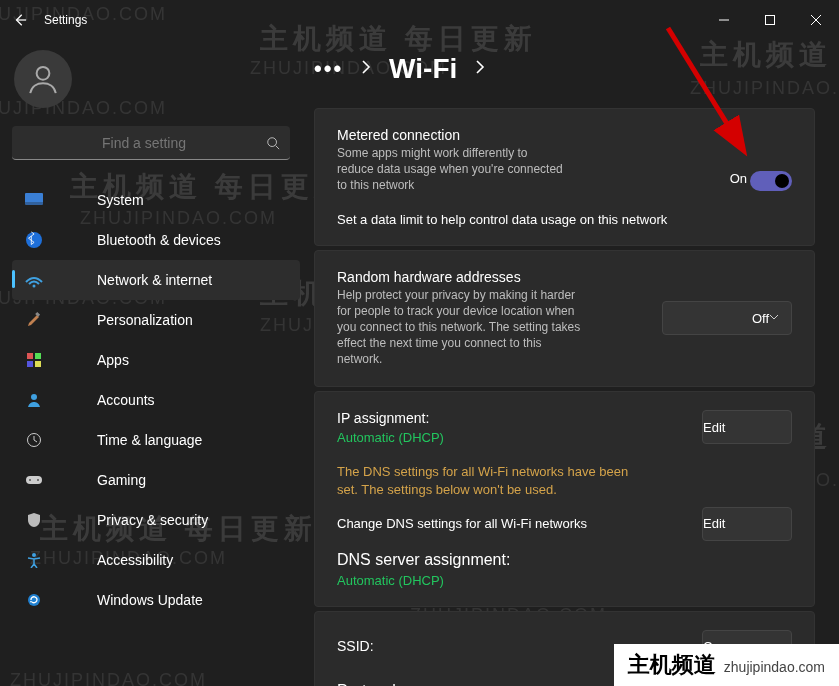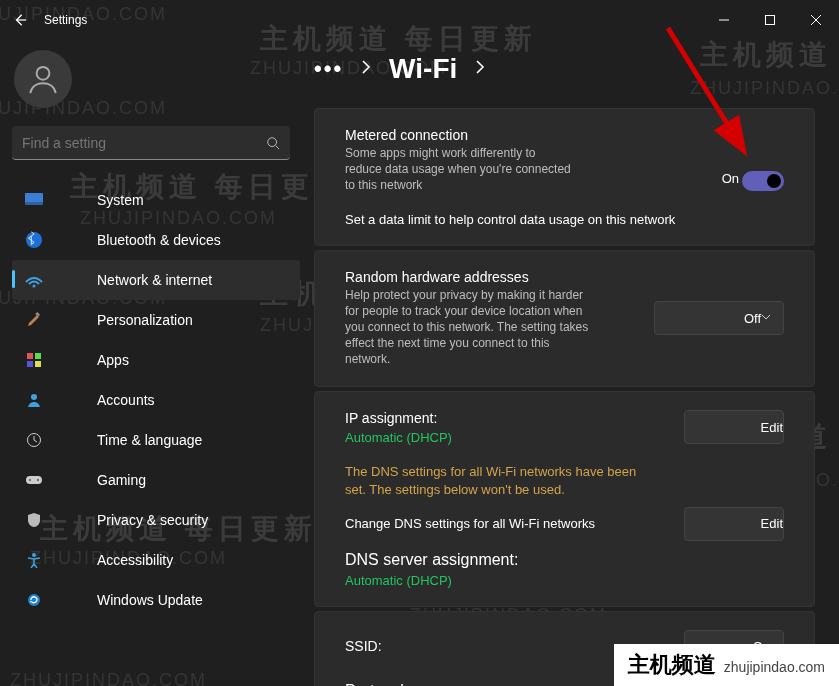--- a/index.html
+++ b/index.html
@@ -81,20 +81,21 @@
     padding: 0 10px;
     margin-bottom: 20px;
   }
   .search input {
     flex: 1;
     background: transparent;
     border: none;
     outline: none;
     color: #14b8a6;
     font-size: 14px;
+    text-align: center;
   }
   .nav-item {
     display: flex;
     align-items: center;
     height: 40px;
     padding-left: 12px;
     border-radius: 4px;
     cursor: pointer;
     font-size: 14px;
     gap: 37px;
@@ -129,21 +130,21 @@
     gap: 18px;
     margin-bottom: 10px;
   }
   .header-row .bc-title {
     font-size: 28px; font-weight: 600;
   }
   .card {
     background: #2b2b2b;
     border: 1px solid #333;
     border-radius: 4px;
-    padding: 18px 30px;
+    padding: 18px 22px;
     margin-bottom: 4px;
   }
   .row {
     display: flex;
     align-items: center;
     gap: 20px;
   }
   .row .text { flex: 1; }
   .row .title { font-size: 14px; margin-bottom: 2px; }
   .row .desc { font-size: 12px; color: #bdbdbd; max-width: 230px; line-height: 1.35; }
@@ -170,25 +171,25 @@
     width: 130px; height: 34px;
     background: #343434;
     border: 1px solid #444;
     border-radius: 4px;
     display: flex; align-items: center;
     padding: 0 12px;
     font-size: 13px;
     justify-content: flex-end;
   }
   .btn {
-    width: 100px; height: 34px;
+    width: 90px; height: 34px;
     background: #343434;
     border: 1px solid #444;
     border-radius: 4px;
-    display: flex; align-items: center; justify-content: flex-end;
+    display: flex; align-items: center; justify-content: flex-start;
     font-size: 13px;
     cursor: pointer;
   }
   .sub-line { font-size: 13px; color: #22c55e; margin-top: 4px; }
   .highlight { color: #d4a34a; font-size: 13px; line-height: 1.4; }
   .section-gap { height: 18px; }
   
   .arrow-annot {
     position: absolute;
     z-index: 5;

